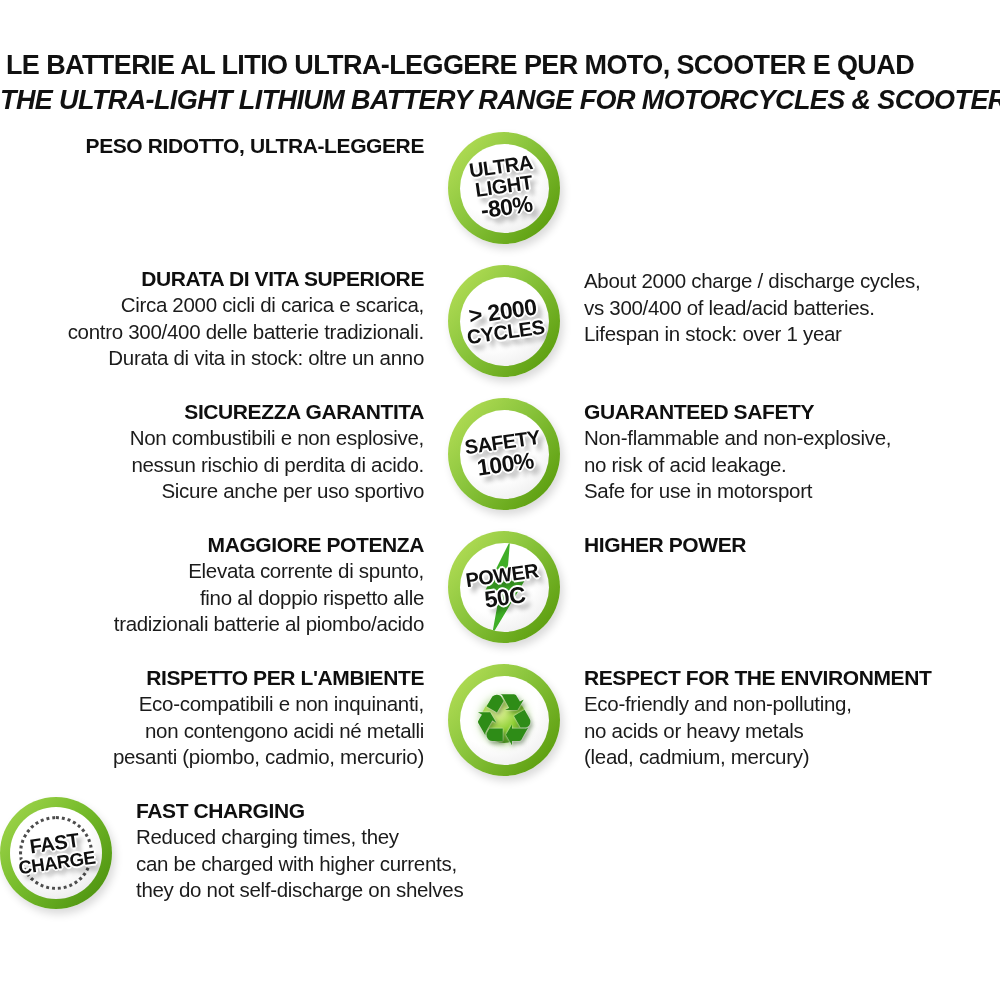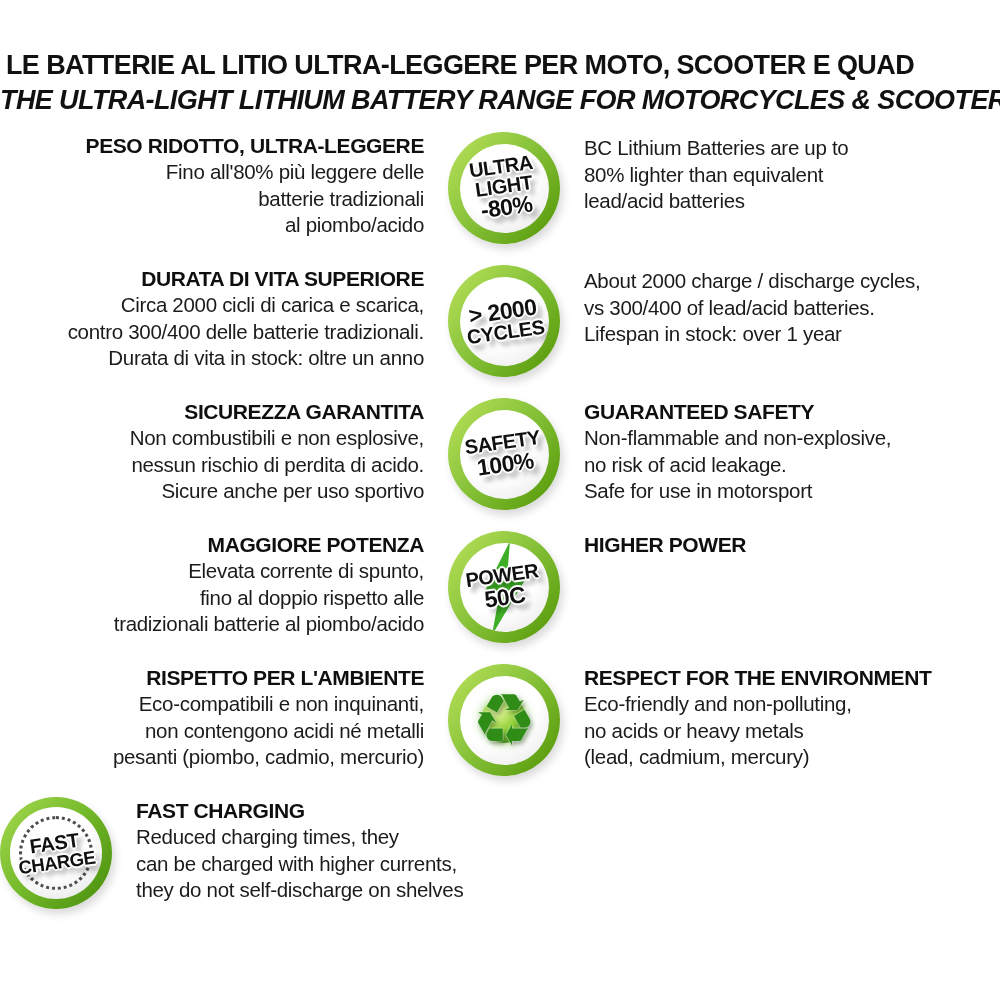--- a/index.html
+++ b/index.html
@@ -99,37 +99,31 @@
 <div class="page">
 
   <div class="title">
     <div class="title-line1">LE BATTERIE AL LITIO ULTRA-LEGGERE PER MOTO, SCOOTER E QUAD</div>
     <div class="title-line2">THE ULTRA-LIGHT LITHIUM BATTERY RANGE FOR MOTORCYCLES &amp; SCOOTERS</div>
   </div>
 
   <section class="row">
     <div class="col left">
       <h2 class="feat-title">PESO RIDOTTO, ULTRA-LEGGERE</h2>
-      <p class="feat-body">Fino all'80% più leggere delle
-batterie tradizionali
-al piombo/acido</p>
     </div>
     <div class="badge">
       <div class="inner">
         <div class="btxt">
           <span class="bl">ULTRA</span>
           <span class="bl">LIGHT</span>
           <span class="bl big">-80%</span>
         </div>
       </div>
     </div>
     <div class="col right">
-      <p class="feat-body">BC Lithium Batteries are up to
-80% lighter than equivalent
-lead/acid batteries</p>
     </div>
   </section>
 
   <section class="row">
     <div class="col left">
       <h2 class="feat-title">DURATA DI VITA SUPERIORE</h2>
       <p class="feat-body">Circa 2000 cicli di carica e scarica,
 contro 300/400 delle batterie tradizionali.
 Durata di vita in stock: oltre un anno</p>
     </div>

